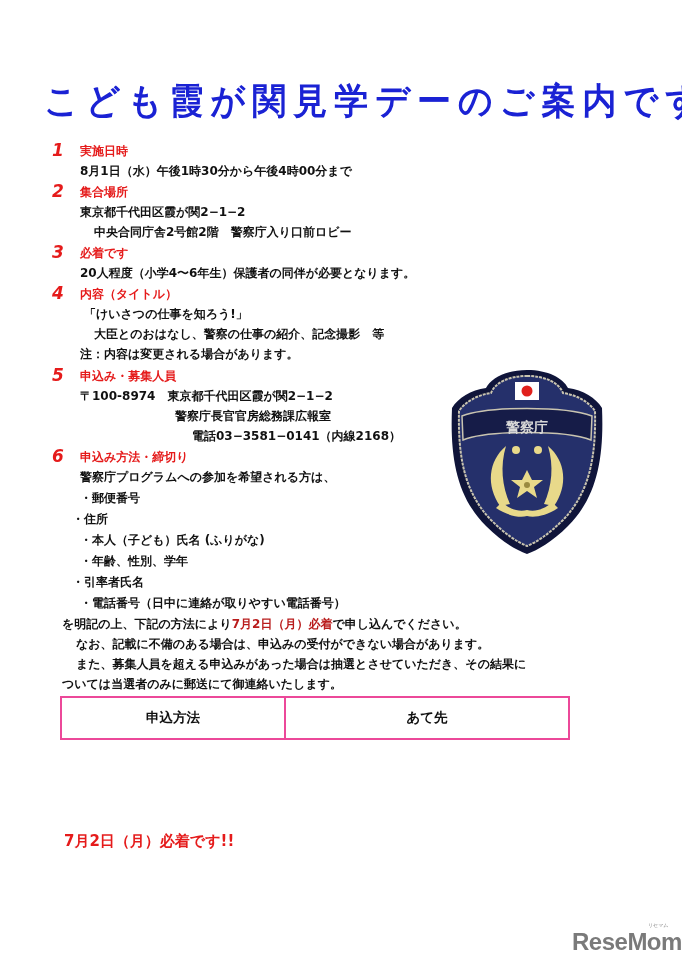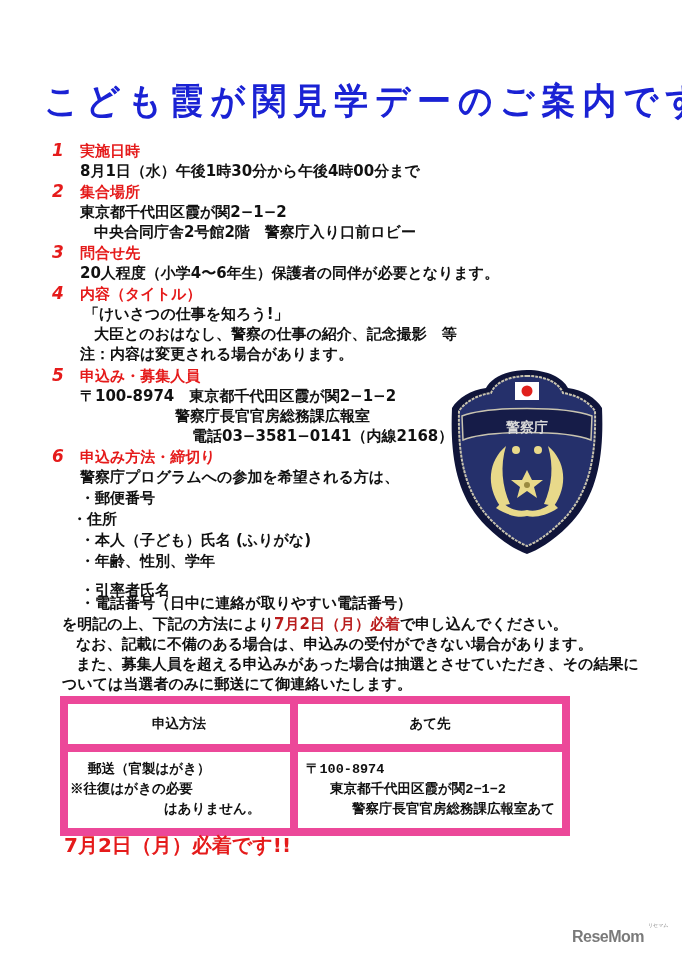--- a/index.html
+++ b/index.html
@@ -2,54 +2,54 @@
 <html><head>
 <meta charset="utf-8">
 <style>
   html, body { margin: 0; padding: 0; background: #ffffff; }
   body { width: 682px; height: 963px; position: relative; overflow: hidden;
          font-family: "DejaVu Sans", "Liberation Sans", sans-serif; color: #111; }
   .title { position: absolute; left: 44px; top: 78px; width: 600px; height: 44px;
            font-size: 34px; font-weight: bold; color: #1a22d4; letter-spacing: 7px;
            white-space: nowrap; line-height: 44px; transform: scaleY(1.05); }
   .content { position: absolute; left: 0; top: 0; }
-  .line { position: absolute; white-space: nowrap; font-size: 15px; font-weight: bold; line-height: 20px; }
+  .line { position: absolute; white-space: nowrap; font-size: 12px; font-weight: bold; line-height: 20px; }
   .num { position: absolute; font-size: 17px; font-weight: bold; color: #e51b1b; font-style: italic; line-height: 20px; }
   .head { color: #e51b1b; }
   .red { color: #b91c1c; }
   .badge { position: absolute; left: 448px; top: 366px; width: 158px; height: 192px; }
   table.apply { position: absolute; left: 60px; top: 696px; width: 510px; border-collapse: collapse;
                 font-size: 13.5px; font-weight: bold; }
-  table.apply td, table.apply th { border: 8px solid #ec4899; font-family: Liberation Mono, monospace; }
+  table.apply td, table.apply th { border: 2px solid #ec4899; }
   table.apply th { height: 38px; font-weight: bold; }
   table.apply td { height: 76px; vertical-align: middle; padding: 0; }
   .cell-line { white-space: nowrap; line-height: 20px; }
-  .deadline { position: absolute; left: 64px; top: 832px; font-size: 20px; font-weight: bold; color: #e51b1b; }
-  .logo { position: absolute; left: 572px; top: 928px; font-size: 16px; font-weight: bold; color: #7a7a7a;
+  .deadline { position: absolute; left: 64px; top: 832px; font-size: 15px; font-weight: bold; color: #e51b1b; }
+  .logo { position: absolute; left: 572px; top: 928px; font-size: 24px; font-weight: bold; color: #7a7a7a;
           font-family: "Liberation Sans", sans-serif; letter-spacing: -0.5px; }
   .logo-kana { position: absolute; left: 648px; top: 922px; font-size: 5px; color: #888; }
 </style>
 </head>
 <body>
 
 <div class="title">こども霞が関見学デーのご案内です</div>
 
 <div class="content">
 
   <div class="num" style="left:52px;top:140px;">1</div>
   <div class="line head" style="left:80px;top:141px;">実施日時</div>
   <div class="line" style="left:80px;top:161px;">8月1日（水）午後1時30分から午後4時00分まで</div>
 
   <div class="num" style="left:52px;top:181px;">2</div>
   <div class="line head" style="left:80px;top:182px;">集合場所</div>
   <div class="line" style="left:80px;top:202px;">東京都千代田区霞が関2−1−2</div>
   <div class="line" style="left:94px;top:222px;">中央合同庁舎2号館2階　警察庁入り口前ロビー</div>
 
   <div class="num" style="left:52px;top:242px;">3</div>
-  <div class="line head" style="left:80px;top:243px;">問合せ先</div>
+  <div class="line head" style="left:80px;top:243px;">必着です</div>
   <div class="line" style="left:80px;top:263px;">20人程度（小学4〜6年生）保護者の同伴が必要となります。</div>
 
   <div class="num" style="left:52px;top:283px;">4</div>
   <div class="line head" style="left:80px;top:284px;">内容（タイトル）</div>
   <div class="line" style="left:84px;top:304px;">「けいさつの仕事を知ろう!」</div>
   <div class="line" style="left:94px;top:324px;">大臣とのおはなし、警察の仕事の紹介、記念撮影　等</div>
   <div class="line" style="left:80px;top:344px;">注：内容は変更される場合があります。</div>
 
   <div class="num" style="left:52px;top:365px;">5</div>
   <div class="line head" style="left:80px;top:366px;">申込み・募集人員</div>
@@ -57,21 +57,21 @@
   <div class="line" style="left:175px;top:406px;">警察庁長官官房総務課広報室</div>
   <div class="line" style="left:192px;top:426px;">電話03−3581−0141（内線2168）</div>
 
   <div class="num" style="left:52px;top:446px;">6</div>
   <div class="line head" style="left:80px;top:447px;">申込み方法・締切り</div>
   <div class="line" style="left:80px;top:467px;">警察庁プログラムへの参加を希望される方は、</div>
   <div class="line" style="left:80px;top:488px;text-align:right;">・郵便番号</div>
   <div class="line" style="left:72px;top:509px;">・住所</div>
   <div class="line" style="left:80px;top:530px;">・本人（子ども）氏名 (ふりがな)</div>
   <div class="line" style="left:80px;top:551px;">・年齢、性別、学年</div>
-  <div class="line" style="left:80px;top:572px;margin-top:8px;">・引率者氏名</div>
+  <div class="line" style="left:72px;top:572px;">・引率者氏名</div>
   <div class="line" style="left:80px;top:593px;">・電話番号（日中に連絡が取りやすい電話番号）</div>
 
   <div class="line" style="left:62px;top:614px;">
     <span>を明記の上、下記の方法により</span><span class="red">7月2日（月）必着</span><span>で申し込んでください。</span>
   </div>
   <div class="line" style="left:76px;top:634px;">なお、記載に不備のある場合は、申込みの受付ができない場合があります。</div>
   <div class="line" style="left:76px;top:654px;">また、募集人員を超える申込みがあった場合は抽選とさせていただき、その結果に</div>
   <div class="line" style="left:62px;top:674px;">ついては当選者のみに郵送にて御連絡いたします。</div>
 </div>
 
@@ -94,31 +94,19 @@
     <circle cx="79" cy="119" r="3" fill="#9a8a40"></circle>
   </svg>
 </div>
 
 <table class="apply">
   <tbody>
       <tr>
     <th style="width:220px;">申込方法</th>
     <th>あて先</th>
   </tr>
-  <tr>
-    <td>
-      <div class="cell-line" style="padding-left:20px;">郵送（官製はがき）</div>
-      <div class="cell-line" style="padding-left:2px;">※往復はがきの必要</div>
-      <div class="cell-line" style="padding-left:96px;">はありません。</div>
-    </td>
-    <td>
-      <div class="cell-line" style="padding-left:8px;">〒100-8974</div>
-      <div class="cell-line" style="padding-left:32px;">東京都千代田区霞が関2−1−2</div>
-      <div class="cell-line" style="padding-left:54px;">警察庁長官官房総務課広報室あて</div>
-    </td>
-  </tr>
 </tbody>
   </table>
 
 <div class="deadline">7月2日（月）必着です!!</div>
 
 <div class="logo">ReseMom</div>
 <div class="logo-kana">リセマム</div>
 
 </body></html>

